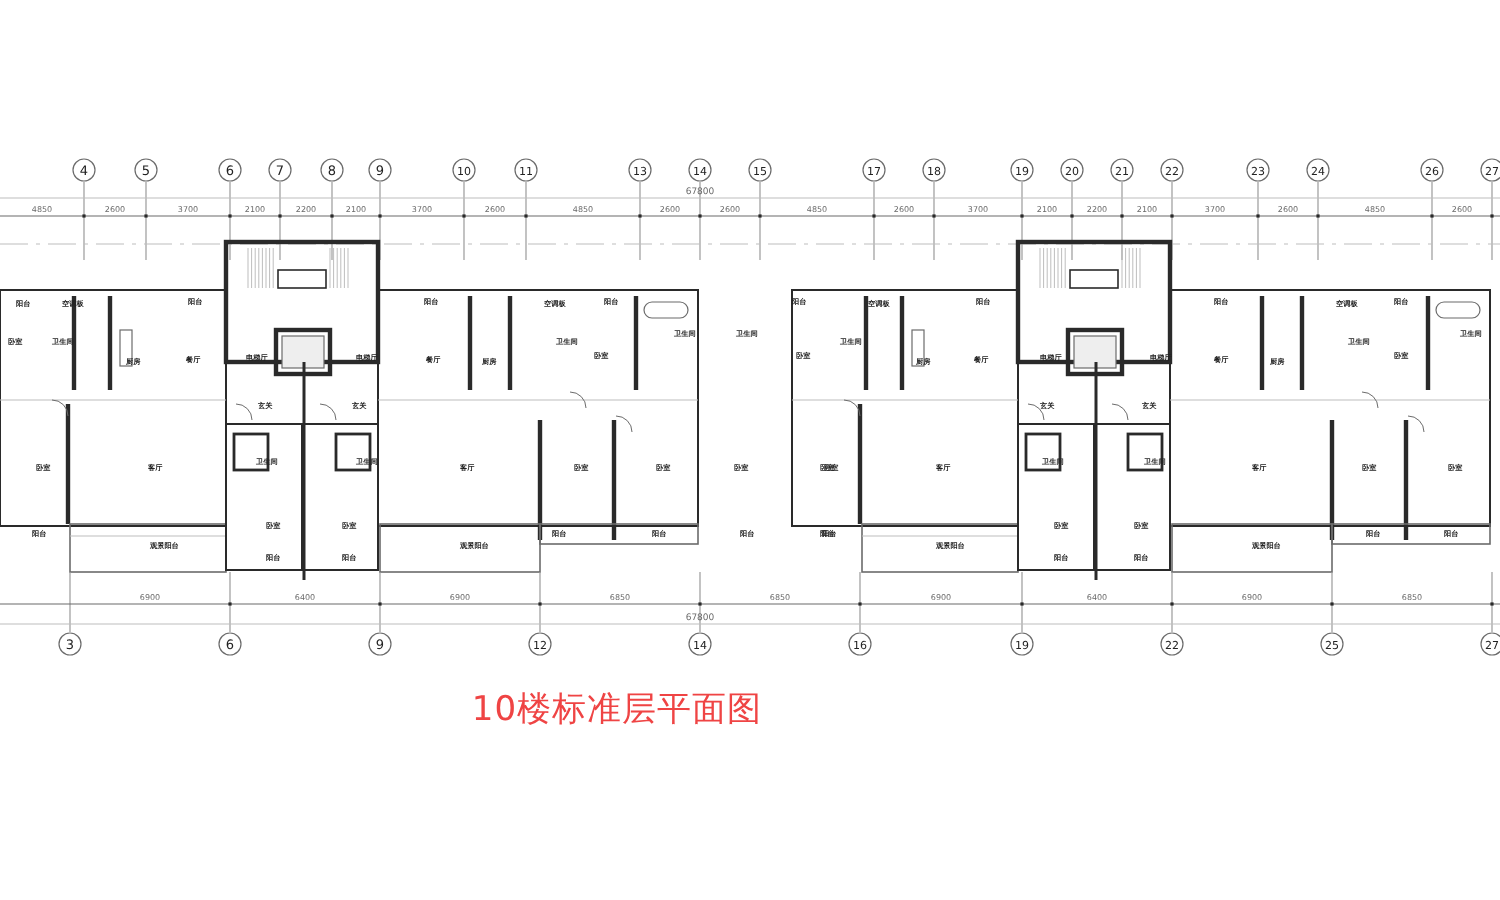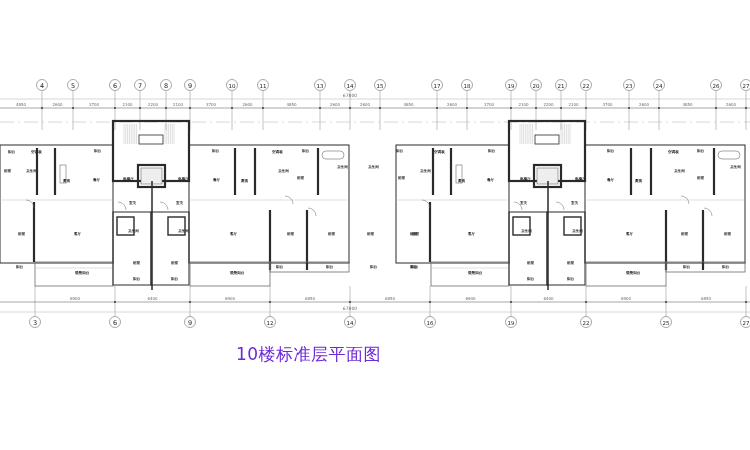--- a/index.html
+++ b/index.html
@@ -1,20 +1,20 @@
 <!DOCTYPE html>
 <html><head>
 <meta charset="utf-8">
 <style>
   html, body { margin:0; padding:0; background:#ffffff; }
   body { width:750px; height:450px; overflow:hidden; position:relative; font-family:"DejaVu Sans", sans-serif; }
   #plan { position:absolute; left:0; top:0; width:750px; height:450px; }
   .title {
     position:absolute; left:0; width:617px; top:343px; text-align:center;
-    font-family:"DejaVu Sans", sans-serif; font-size:17px; color:#6d28d9; letter-spacing:0.5px;
+    font-family:"DejaVu Sans", sans-serif; font-size:17px; color:#ef4444; letter-spacing:0.5px;
   }
   svg text { font-family:"DejaVu Sans", sans-serif; }
 </style>
 </head>
 <body>
 
 <svg id="plan" viewBox="0 0 750 450" xmlns="http://www.w3.org/2000/svg">
   <g id="axes-top">
       <line x1="42" y1="91" x2="42" y2="130" stroke="#9a9a9a" stroke-width="0.6"></line>
       <circle cx="42" cy="85" r="5.5" fill="#fff" stroke="#6b6b6b" stroke-width="0.6"></circle>

